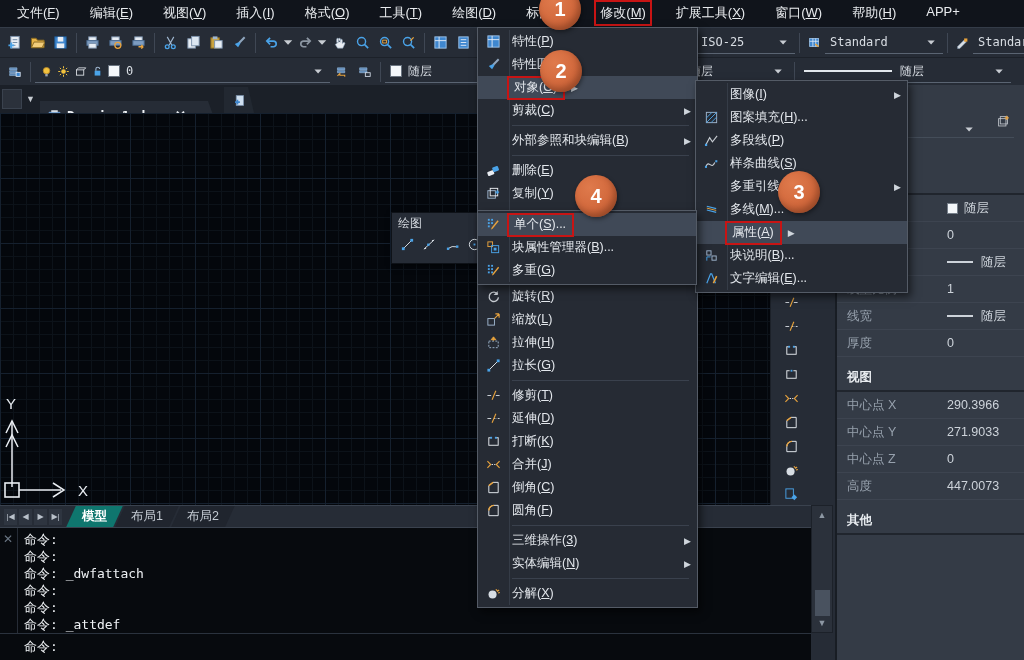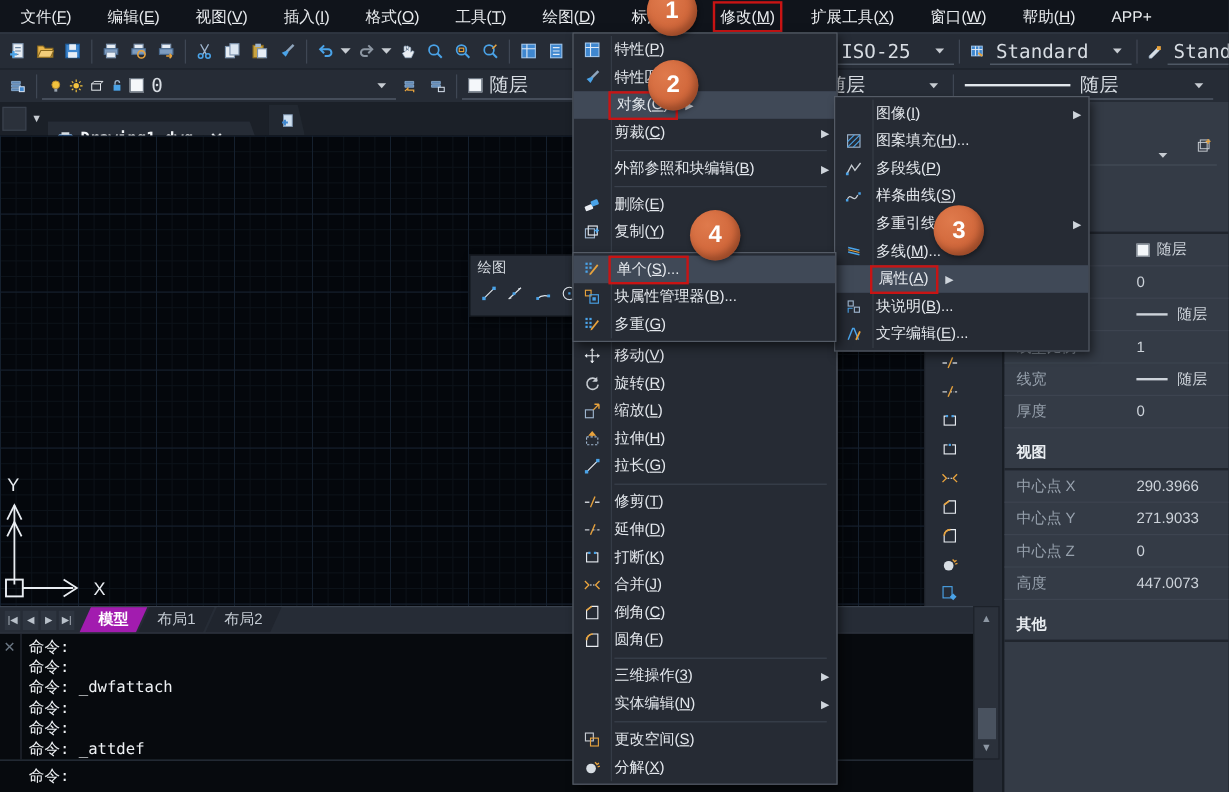--- a/index.html
+++ b/index.html
@@ -6,37 +6,37 @@
   html,body { background:#11141a; }
   #app{ position:relative; width:1024px; height:660px; overflow:hidden;
         background:#262c36; font-family:"Liberation Sans",sans-serif;
         color:#dfe3e8; font-size:12.5px; }
   .ic svg{ display:block; }
   u{ text-decoration:underline; }
 
   
   .menubar{ position:absolute; left:0; top:0; width:1024px; height:27px;
             background:#10141b; display:flex; align-items:center; padding-left:2px; }
-  .mb-item{ padding:0 9px; height:27px; display:flex; align-items:center;
+  .mb-item{ padding:0 9px; height:27px; display:flex; align-items:flex-start;
             font-size:13px; color:#e8ebee; cursor:default; }
   .mb-lbl{ padding:2px 4px; border:2px solid transparent; }
   .mb-lbl.redbox{ border:2px solid #c81414; }
 
   
   .tb1{ position:absolute; left:0; top:27px; width:1024px; height:30px;
         background:#262c36; border-top:1px solid #343c48; display:flex; align-items:center; padding-left:3px; }
   .tb2{ position:absolute; left:0; top:57px; width:1024px; height:28px;
         background:#262c36; border-top:1px solid #1c2129; display:flex; align-items:center; padding-left:3px; }
   .tb-btn{ width:23px; height:24px; display:flex; align-items:center; justify-content:center;
            background:transparent; border:none; cursor:pointer; }
   .tb-btn.narrow{ width:11px; }
   .tb-sep{ width:1px; height:20px; background:#3f4754; margin:0 4px; flex:none; }
   .combo{ display:flex; align-items:center; height:22px; padding:0 5px; position:relative;
           border-bottom:1px solid #5a6472; color:#d8dde3; cursor:pointer; }
-  .combo .cval{ font-family:"DejaVu Sans Mono",monospace; font-size:16px; white-space:nowrap; }
+  .combo .cval{ font-family:"DejaVu Sans Mono",monospace; font-size:12px; white-space:nowrap; }
   .combo .caret{ margin-left:auto; padding-left:8px; }
   .tb1-right{ position:absolute; left:655px; top:28px; height:29px; display:flex; align-items:center; }
   .tb2-right{ position:absolute; left:655px; top:58px; height:27px; display:flex; align-items:center; }
   .lw-line{ width:88px; height:2px; background:#e2e7ec; margin-right:8px; flex:none; }
   .layer-combo{ width:295px; }
   .layer-combo .tok{ margin-right:4px; display:flex; }
   .color-combo{ width:150px; }
   .sw{ width:12px; height:12px; background:#f4f7fa; border:1px solid #6a7480; margin-right:6px; flex:none; }
 
   
@@ -88,21 +88,21 @@
             border-bottom:2px solid #20252d; }
 
   
   .ltabs{ position:absolute; left:0; top:505px; width:811px; height:22px; background:#262c36;
           display:flex; align-items:center; border-top:1px solid #3a424e; }
   .lt-nav{ display:flex; align-items:center; padding:0 4px; gap:2px; }
   .lt-nav span{ width:13px; height:16px; background:#2e3540; color:#b9c1ca; font-size:8px;
                 display:flex; align-items:center; justify-content:center; cursor:pointer; }
   .ltab{ padding:2px 16px 3px 16px; color:#c3cad2; cursor:pointer; position:relative;
          clip-path:polygon(10px 0,100% 0,calc(100% - 10px) 100%,0 100%); background:#20252e; margin-right:-8px; }
-  .ltab.hl{ background:#a21caf; color:#ffffff; font-weight:bold; }
+  .ltab.hl{ background:#0f766e; color:#ffffff; font-weight:bold; }
   .cmd{ position:absolute; left:0; top:527px; width:811px; height:106px; background:#070a0e;
         border-top:1px solid #3a424e; }
   .cmd .gut{ position:absolute; left:17px; top:0; bottom:0; width:1px; background:#262c36; }
   .cmd .closex{ position:absolute; left:3px; top:4px; color:#6a7683; font-size:12px; cursor:pointer; }
   .cmd-lines{ position:absolute; left:24px; top:3px; right:4px;
               font-family:"DejaVu Sans Mono",monospace; font-size:13px; color:#eef1f4; line-height:17px; }
   .cmd-input{ position:absolute; left:0; top:633px; width:811px; height:27px; background:#070a0e;
               border-top:1px solid #2a323d; font-family:"DejaVu Sans Mono",monospace; font-size:13px;
               color:#eef1f4; padding:4px 0 0 24px; }
   .cmd-scroll{ position:absolute; left:811px; top:505px; width:22px; height:128px; background:#2b313b;
@@ -856,30 +856,20 @@
             <path d="M12 4.5v4M10 6.5h4" stroke="#4aa3e8" stroke-width="1.3"></path>
           </svg>
         </span>
         <span class="lbl">复制(<u>Y</u>)</span>
         <span class="arrow" style="visibility: hidden;">▶</span>
       </div>
       <div style="height: 80px;"></div>
       <div class="menu-item">
         <span class="mico ic">
           <svg viewBox="0 0 16 16" width="15" height="15">
-            <path d="M8 1.5v13M1.5 8h13" stroke="#e9edf2"></path>
-            <path d="M8 1.5L6 3.5h4zM8 14.5l-2-2h4zM1.5 8l2-2v4zM14.5 8l-2-2v4z" fill="#e9edf2"></path>
-          </svg>
-        </span>
-        <span class="lbl">移动(<u>V</u>)</span>
-        <span class="arrow" style="visibility: hidden;">▶</span>
-      </div>
-      <div class="menu-item">
-        <span class="mico ic">
-          <svg viewBox="0 0 16 16" width="15" height="15">
             <path d="M12.5 5.5a5 5 0 1 0 .8 3.5" fill="none" stroke="#c7ccd2" stroke-width="1.4"></path>
             <path d="M12.5 2v4.5H8z" fill="#c7ccd2"></path>
           </svg>
         </span>
         <span class="lbl">旋转(<u>R</u>)</span>
         <span class="arrow" style="visibility: hidden;">▶</span>
       </div>
       <div class="menu-item">
         <span class="mico ic">
           <svg viewBox="0 0 16 16" width="15" height="15">
@@ -980,30 +970,20 @@
         <span class="mico ic"></span>
         <span class="lbl">三维操作(<u>3</u>)</span>
         <span class="arrow">▶</span>
       </div>
       <div class="menu-item">
         <span class="mico ic"></span>
         <span class="lbl">实体编辑(<u>N</u>)</span>
         <span class="arrow">▶</span>
       </div>
       <div class="menu-sep"></div>
-      <div class="menu-item">
-        <span class="mico ic">
-          <svg viewBox="0 0 16 16" width="15" height="15">
-            <rect x="2" y="2" width="7" height="7" fill="none" stroke="#c7ccd2"></rect>
-            <rect x="6.5" y="6.5" width="7" height="7" fill="none" stroke="#e8a33d"></rect>
-          </svg>
-        </span>
-        <span class="lbl">更改空间(<u>S</u>)</span>
-        <span class="arrow" style="visibility: hidden;">▶</span>
-      </div>
       <div class="menu-item">
         <span class="mico ic">
           <svg viewBox="0 0 16 16" width="15" height="15">
             <circle cx="7" cy="9" r="4.3" fill="#d7dde3"></circle>
             <path d="M10.5 3.5L12 5M12.8 7.5l2-.6M11.8 5.8L14 4.2" stroke="#e8a33d" stroke-width="1.2"></path>
           </svg>
         </span>
         <span class="lbl">分解(<u>X</u>)</span>
         <span class="arrow" style="visibility: hidden;">▶</span>
       </div>

